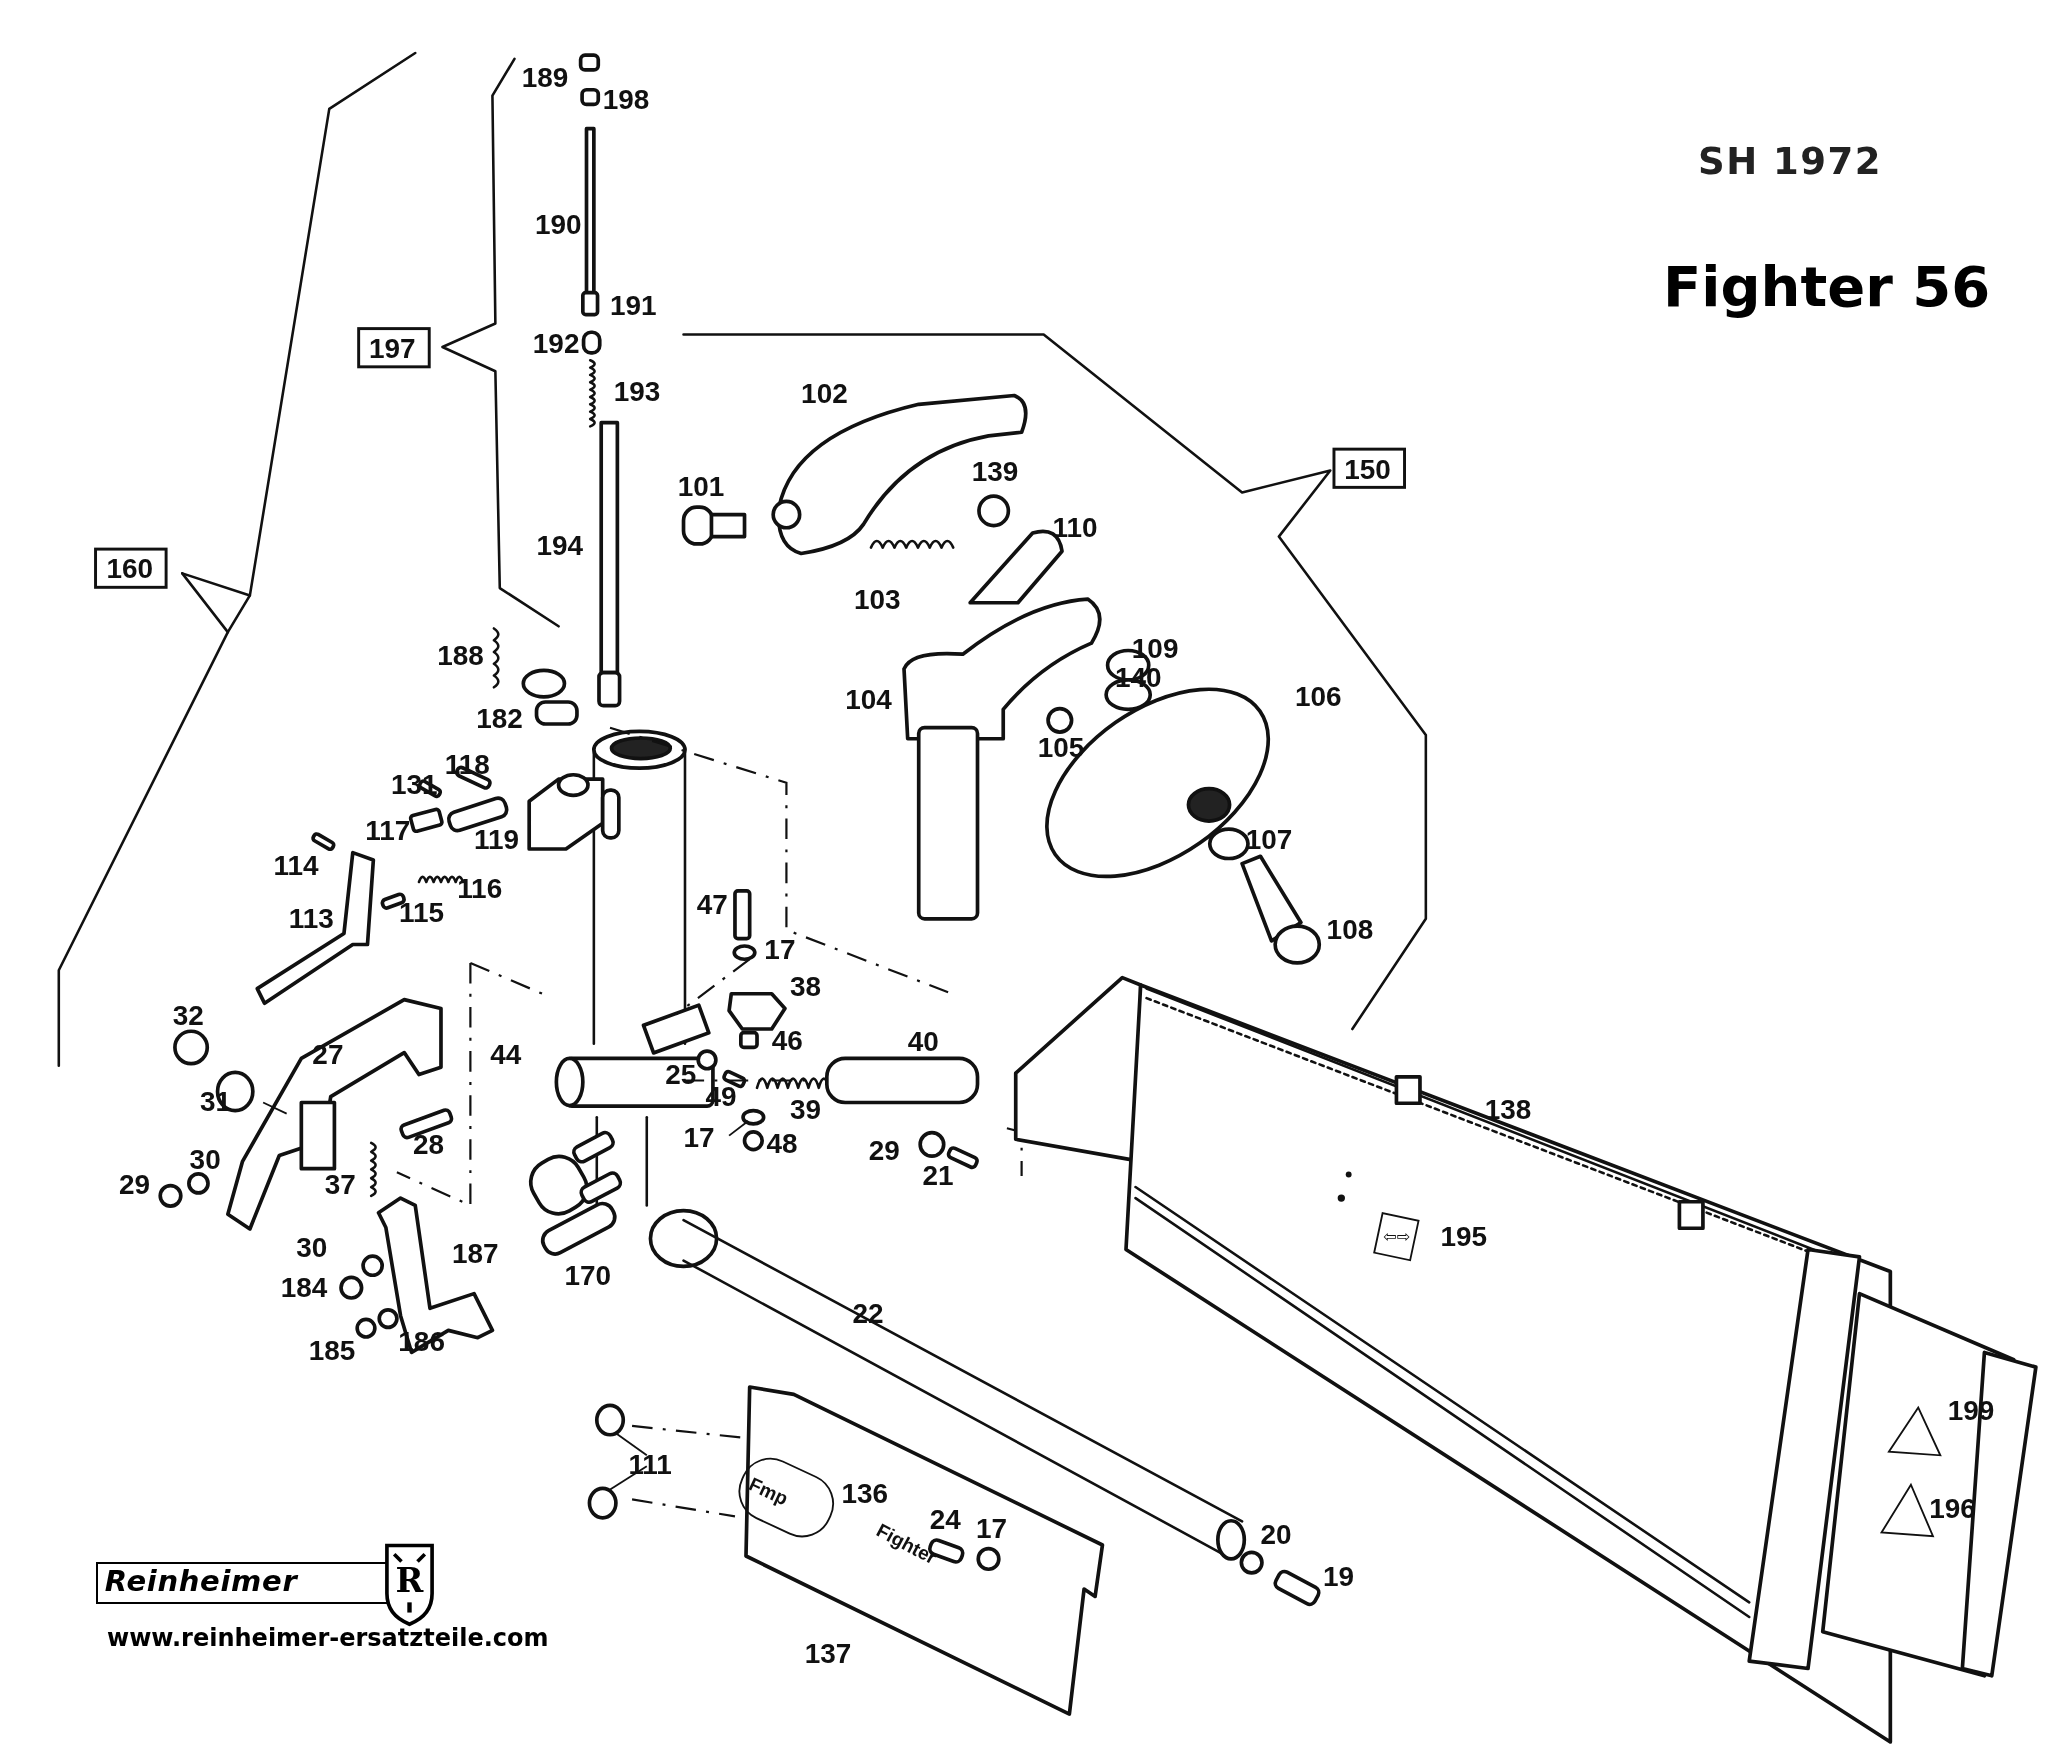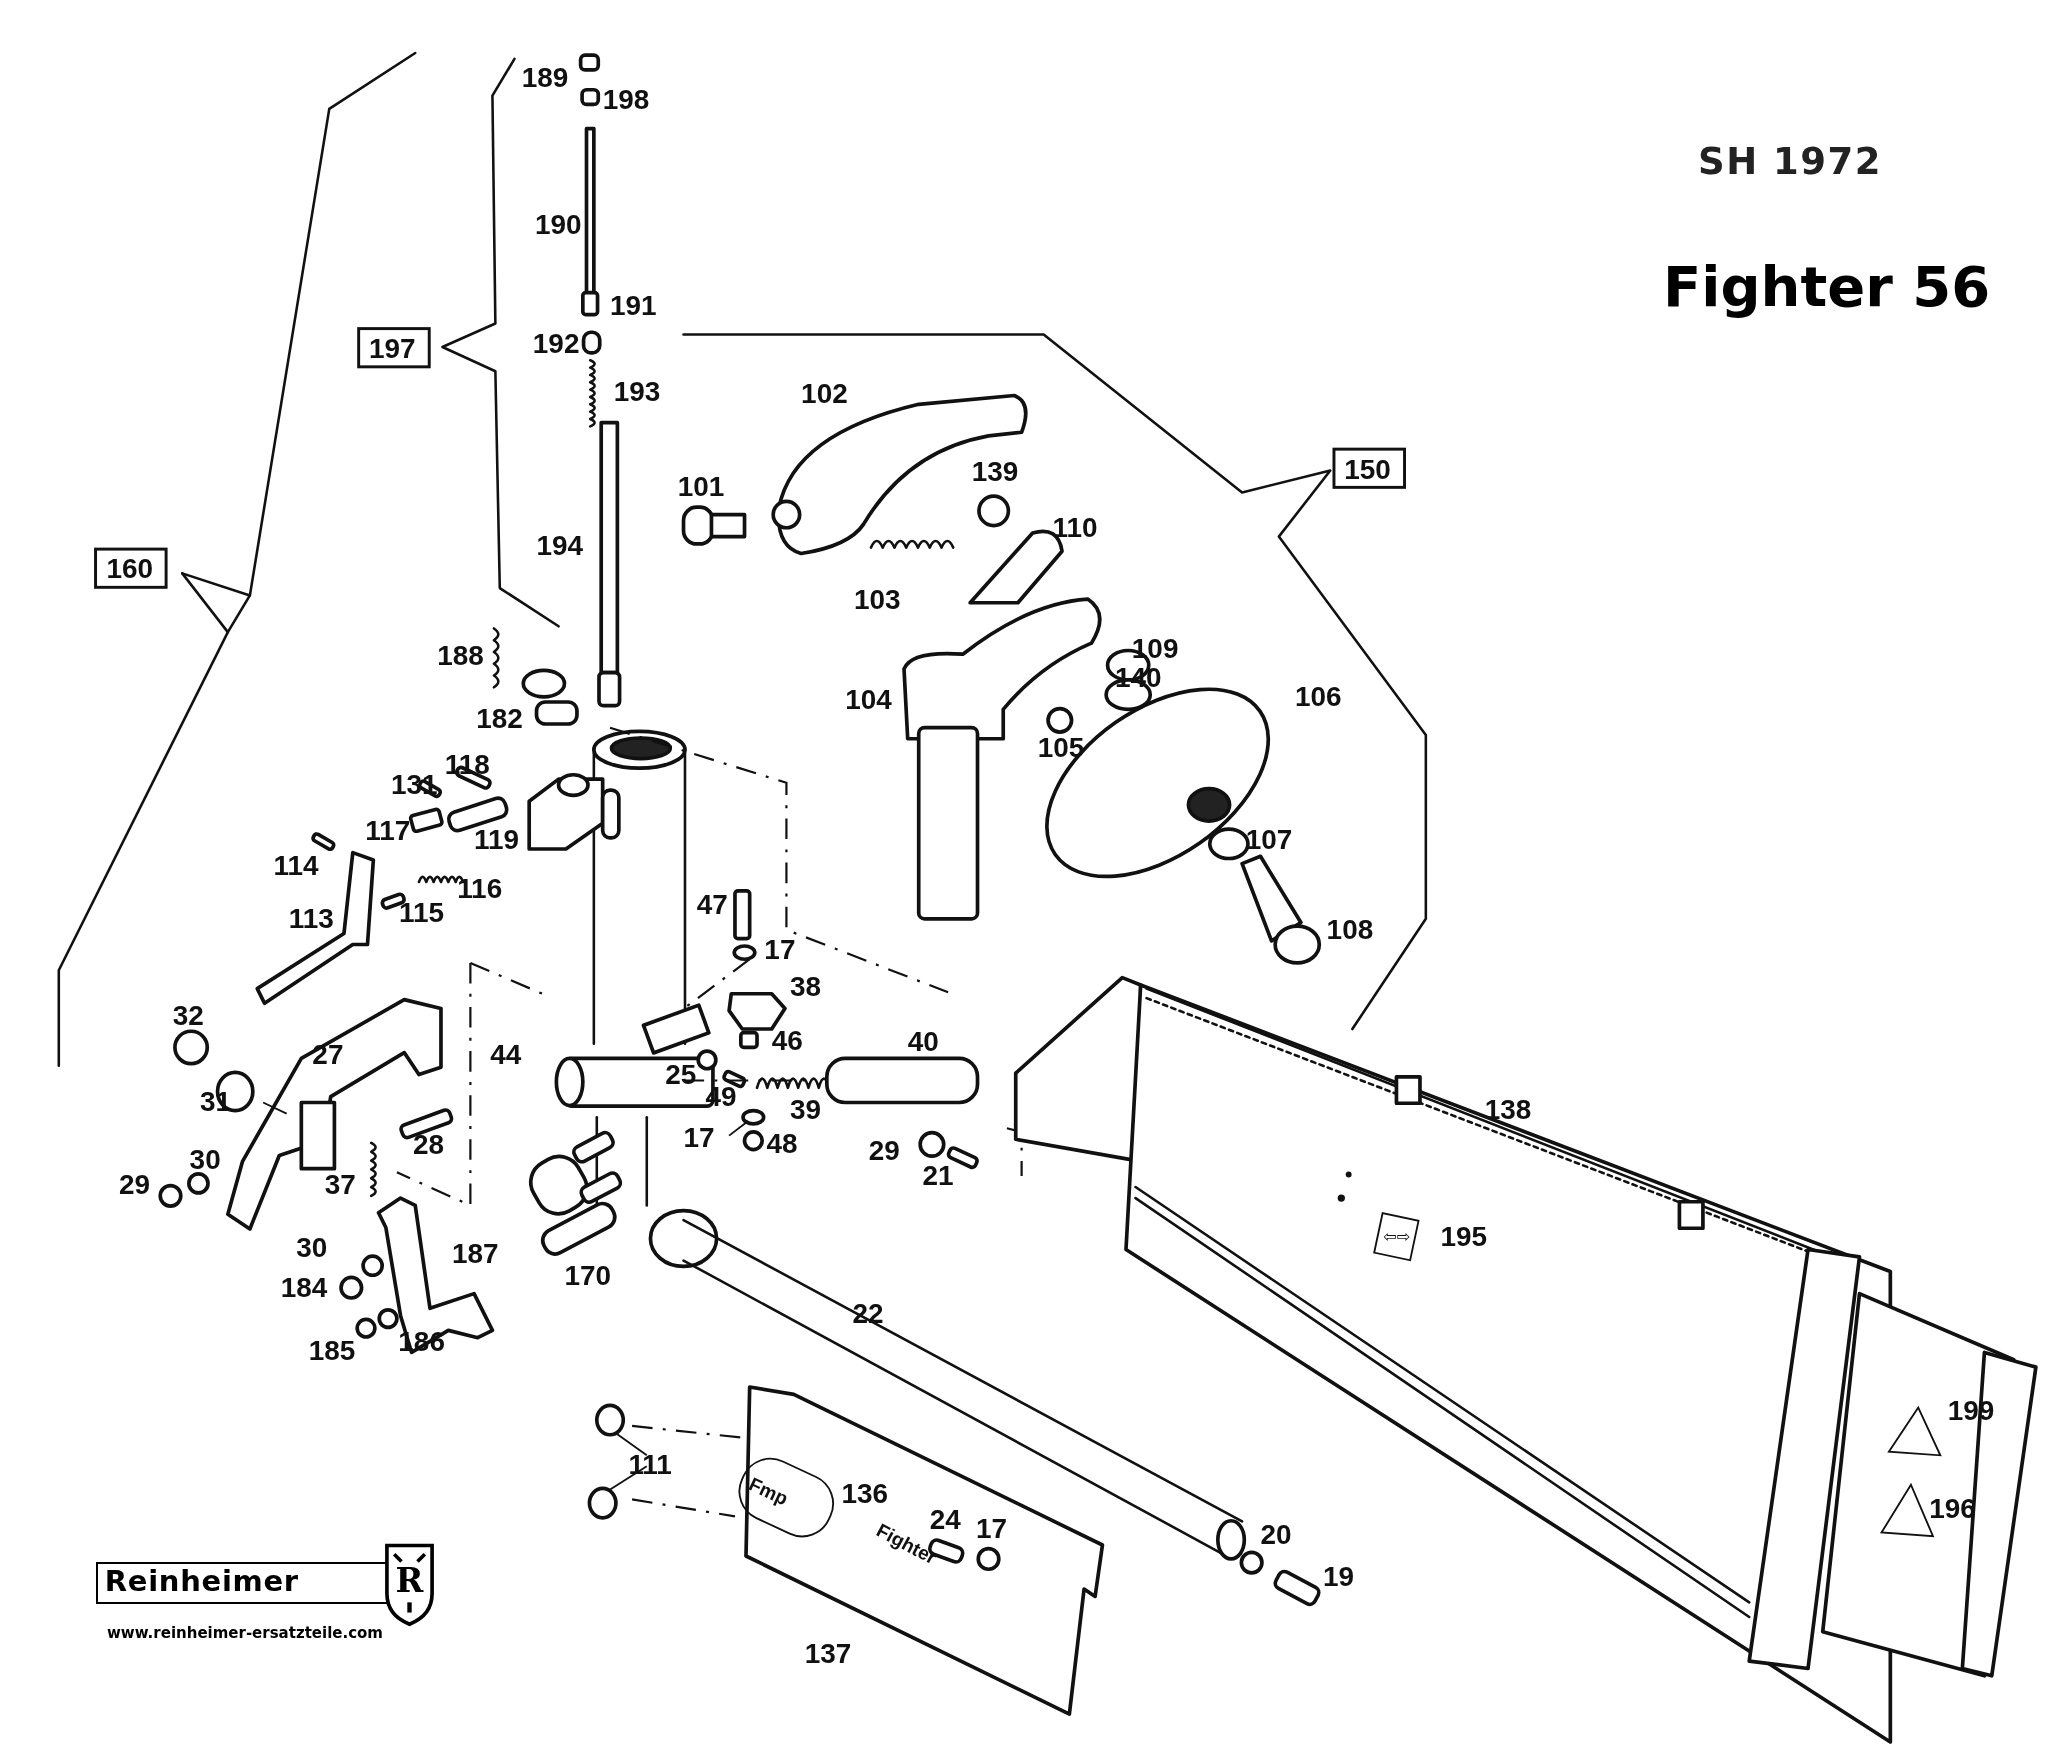--- a/index.html
+++ b/index.html
@@ -10,23 +10,23 @@
   .dash{stroke:#111;stroke-width:3;fill:none;stroke-dasharray:28 14 4 14;}
   .part{stroke:#111;stroke-width:5;fill:#fff;stroke-linejoin:round;}
   .partdk{stroke:#111;stroke-width:5;fill:#222;}
   .lbl{font-family:"Liberation Sans",sans-serif;font-weight:bold;font-size:38px;fill:#111;}
   .boxlbl{font-family:"Liberation Sans",sans-serif;font-weight:bold;font-size:38px;fill:#111;}
   .box{stroke:#111;stroke-width:4;fill:#fff;}
   #doc-code{position:absolute;left:1698px;top:140px;font-family:"DejaVu Sans",sans-serif;font-weight:bold;font-size:37px;color:#222;letter-spacing:1.5px;}
   #model-title{position:absolute;left:1663px;top:254px;font-family:"DejaVu Sans",sans-serif;font-weight:bold;font-size:56px;color:#000;}
   #logo{position:absolute;left:96px;top:1540px;width:368px;height:103px;}
   #logo-box{position:absolute;left:0;top:22px;width:294px;height:38px;border:2.2px solid #000;}
-  #logo-text{position:absolute;left:8.8px;top:24px;font-family:"DejaVu Sans",sans-serif;font-weight:bold;font-size:29px;color:#000;letter-spacing:0.7px;}
+  #logo-text{position:absolute;left:8.8px;top:24px;font-family:"DejaVu Sans",sans-serif;font-weight:bold;font-style:italic;font-size:29px;color:#000;letter-spacing:0.7px;}
   #logo-shield{position:absolute;left:288px;top:1.5px;width:51px;height:85px;}
-  #website{position:absolute;left:107px;top:1624px;font-family:"DejaVu Sans",sans-serif;font-weight:bold;font-size:15px;color:#000;}
+  #website{position:absolute;left:107px;top:1624px;font-family:"DejaVu Sans",sans-serif;font-weight:bold;font-size:24px;color:#000;}
 </style>
 </head>
 <body>
 
 <svg id="diagram" viewBox="0 0 2811 2389" xmlns="http://www.w3.org/2000/svg">
 
   <g>
     <polyline class="ln" points="565,72 448,148 340,810 310,860 80,1320 80,1450"></polyline>
     <polyline class="ln" points="248,780 340,810"></polyline>
     <polyline class="ln" points="248,780 310,860"></polyline>

